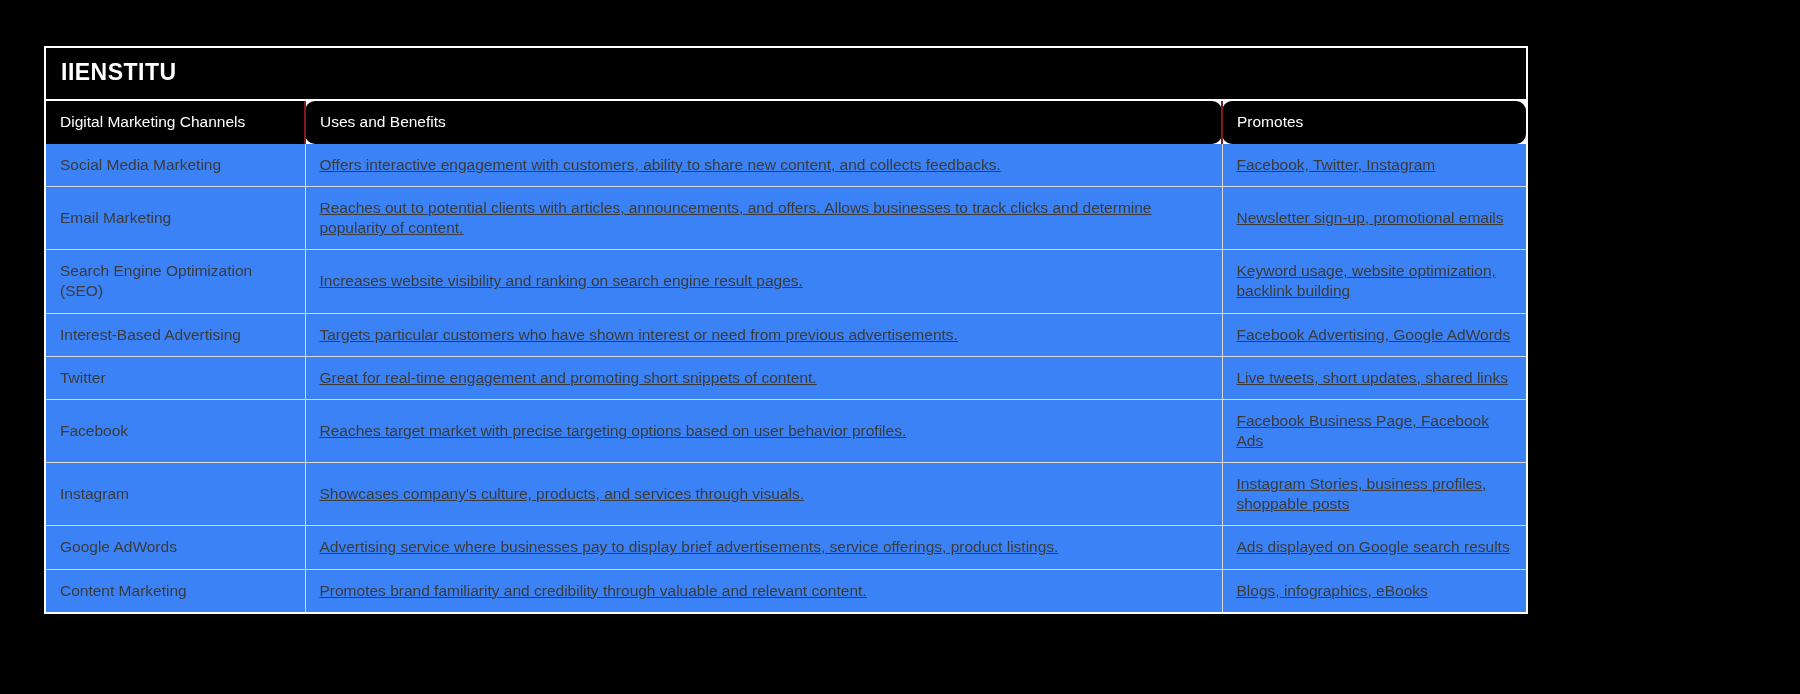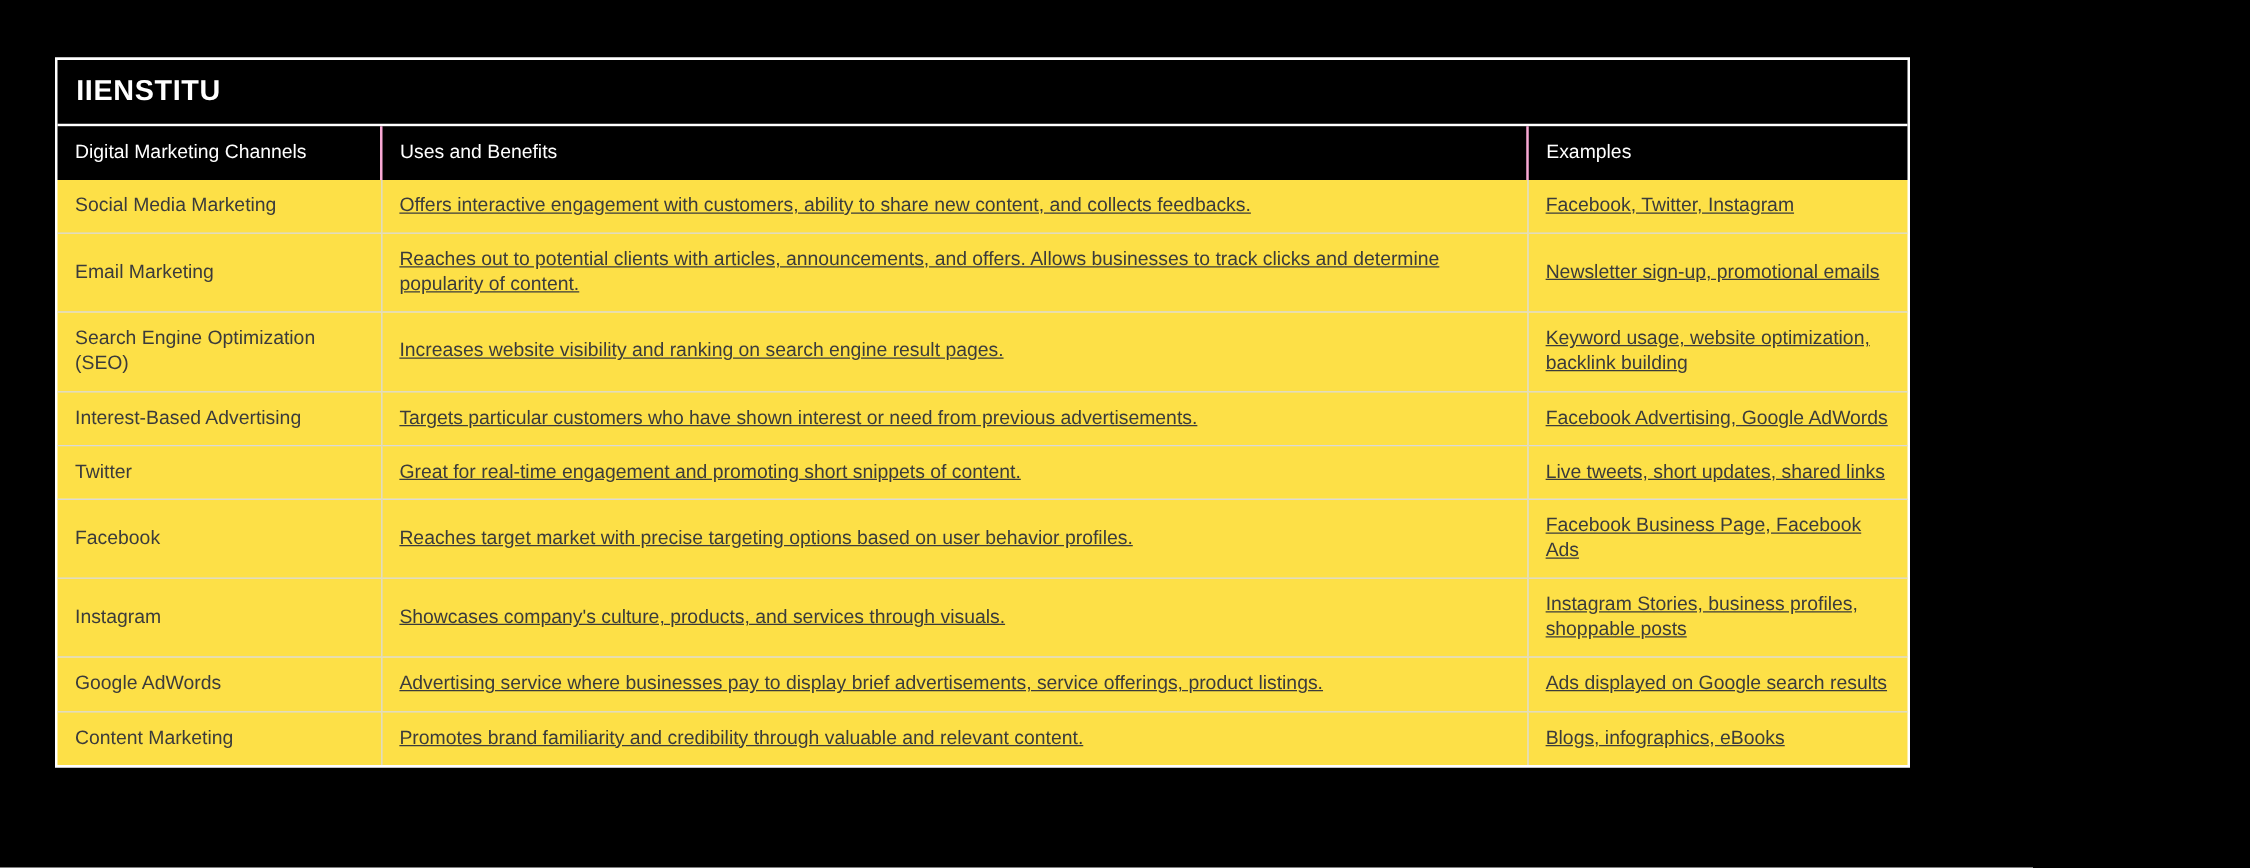--- a/index.html
+++ b/index.html
@@ -39,48 +39,48 @@
   col.col-examples { width: auto; }
   th {
     background: #000000;
     color: #ffffff;
     text-align: left;
     font-size: 15.5px;
     font-weight: normal;
     padding: 11px 14px;
     line-height: 1.35;
   }
-  th + th { border-left: 2px solid #f9a8d4; }
+  th + th { border-left: 2px solid #7f1d1d; border-radius: 10px; }
   td {
     font-size: 15.5px;
     color: #3b3b3b;
     padding: 11px 14px;
     vertical-align: middle;
     line-height: 1.3;
-    background: #fde047;
+    background: #3b82f6;
   }
   td + td { border-left: 1px solid #d9d9d9; text-decoration: underline; }
   tbody tr + tr td { border-top: 1px solid #d9d9d9; }
 </style>
 </head>
 <body>
 
 <div class="card">
   <div class="title-bar">IIENSTITU</div>
   <table>
     <colgroup>
       <col class="col-channel">
       <col class="col-uses">
       <col class="col-examples">
     </colgroup>
     <thead>
       <tr>
         <th>Digital Marketing Channels</th>
         <th>Uses and Benefits</th>
-        <th>Examples</th>
+        <th>Promotes</th>
       </tr>
     </thead>
     <tbody id="table-body">
   <tr>
     <td>Social Media Marketing</td>
     <td>Offers interactive engagement with customers, ability to share new content, and collects feedbacks.</td>
     <td>Facebook, Twitter, Instagram</td>
   </tr>
 
   <tr>

